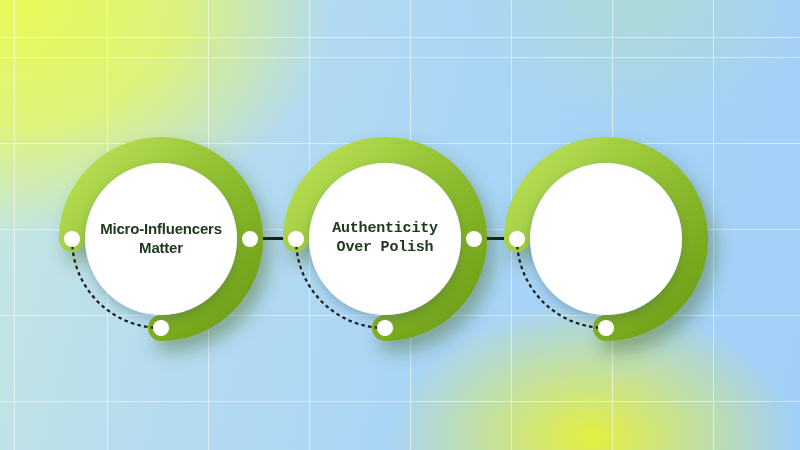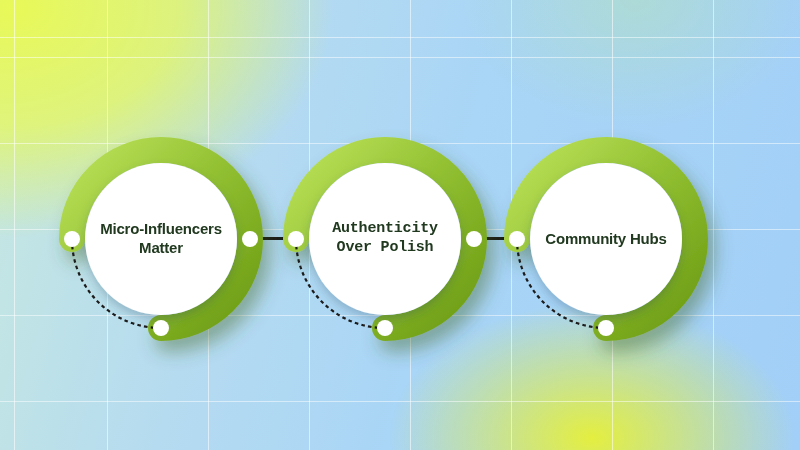--- a/index.html
+++ b/index.html
@@ -121,17 +121,16 @@
 
   <div class="node n3">
     <svg viewBox="0 0 220 220">
       <path d="M 21 110 A 89 89 0 1 1 110 199" fill="none" stroke="url(#ring-grad)" stroke-width="26" stroke-linecap="round" filter="url(#ring-shadow)"></path>
       <path d="M 21 110 A 89 89 0 0 0 110 199" fill="none" stroke="#1c1c1c" stroke-width="2.2" stroke-dasharray="3.6 3.2"></path>
       <circle cx="110" cy="110" r="76" fill="#ffffff" filter="url(#disc-shadow)"></circle>
       <circle cx="21" cy="110" r="8" fill="#ffffff"></circle>
       <circle cx="110" cy="199" r="8" fill="#ffffff"></circle>
     </svg>
     <div class="label">
-      <span>Community Hubs</span>
     </div>
   </div>
 
 </div>
 
 </body></html>

